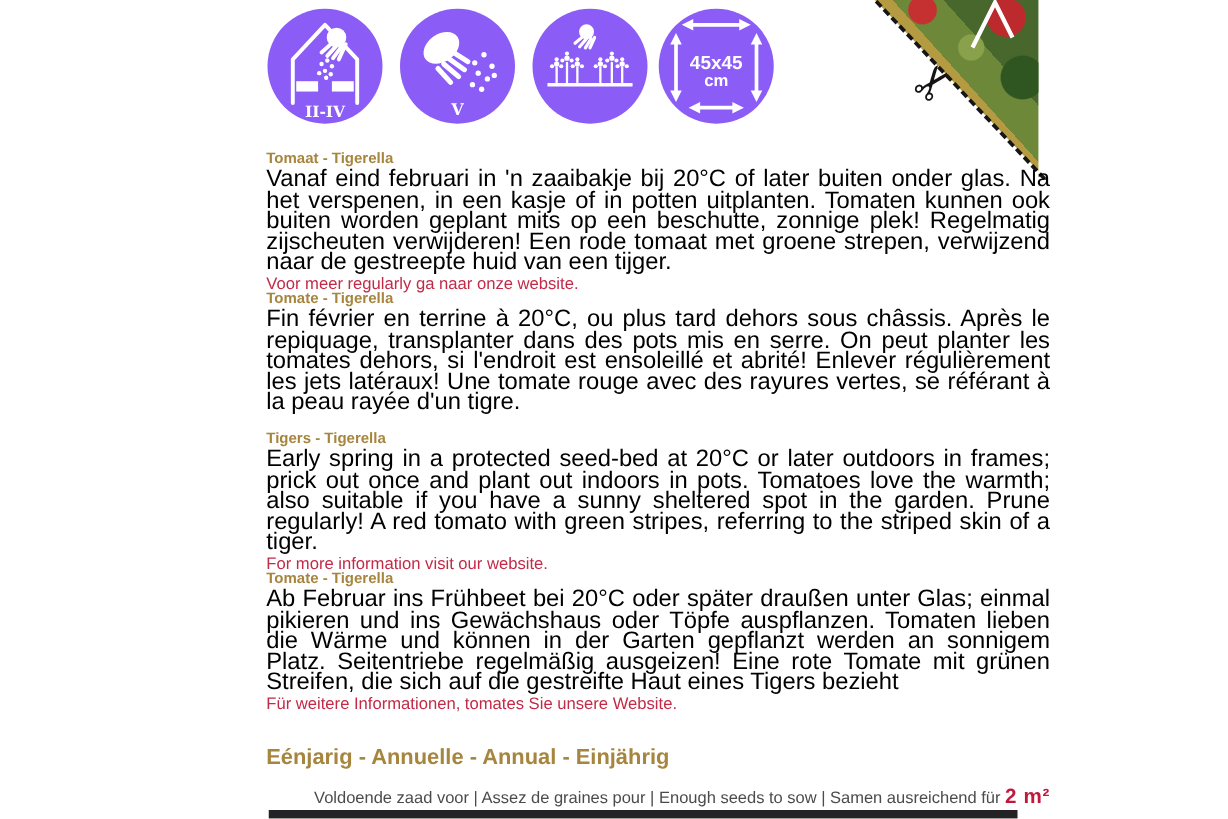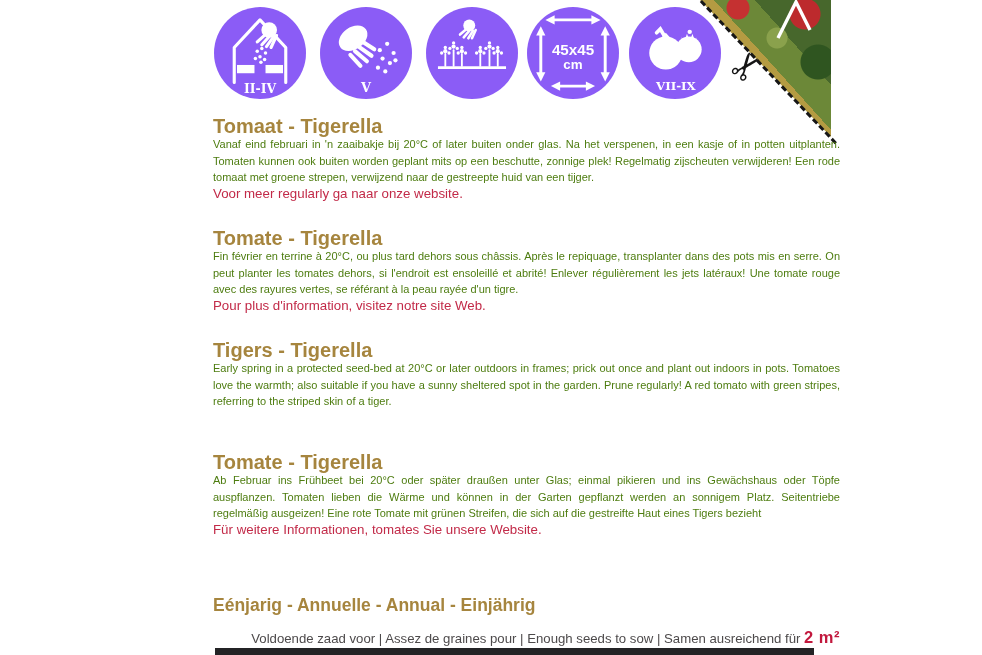--- a/index.html
+++ b/index.html
@@ -45,25 +45,25 @@
   .scissors {
     position: absolute; left: 731px; top: 48px;
     font-size: 37px; color: #141414; line-height: 1;
     transform: rotate(-52deg);
   }
 
   
   .section { position: absolute; left: 213px; width: 627px; }
   .s-nl { top: 118px; } .s-fr { top: 230px; } .s-en { top: 342px; } .s-de { top: 454px; }
   .section h3 {
-    font-size: 20px; line-height: 16px; font-weight: bold;
+    font-size: 12px; line-height: 16px; font-weight: bold;
     color: #a6853e; margin-bottom: 2px;
   }
   .section .body {
-    font-size: 11px; line-height: 16.6px; color: #4d7c0f;
+    font-size: 19px; line-height: 16.6px; color: #000000;
     text-align: justify;
   }
   .section .weblink { font-size: 13.3px; line-height: 16.6px; color: #c22a48; }
 
   
   .annual {
     position: absolute; left: 213px; top: 595px;
     font-size: 17.5px; font-weight: bold; color: #a6853e; text-align: right;
   }
   .seeds-line {
@@ -194,54 +194,43 @@
         <polygon points="15,21 10,31 20,31"></polygon>
           <polygon points="15,81 10,71 20,71"></polygon>
         <polygon points="85,21 80,31 90,31"></polygon>
           <polygon points="85,81 80,71 90,71"></polygon>
       </g>
       <text class="iconsans" x="50" y="52" font-size="16.5" text-anchor="middle">45x45</text>
       <text class="iconsans" x="50" y="67" font-size="14.5" text-anchor="middle">cm</text>
     </svg>
   </div>
 
-  <div class="badge b5">
-    <svg viewBox="0 0 100 100">
-      <circle cx="40" cy="50" r="18" fill="#fff"></circle>
-      <path d="M40,34 L34,24 L30,28" fill="none" stroke="#fff" stroke-width="4" stroke-linecap="round"></path>
-      <polygon points="40,28 33,36 47,36" fill="#fff"></polygon>
-      <circle cx="65" cy="46" r="14" fill="#fff"></circle>
-      <polygon points="57,32 60,38 63,29 66,37 69,29 72,38 74,32 70,42 60,42" fill="#fff"></polygon>
-      <circle cx="66" cy="27" r="2.4" fill="#fff"></circle>
-      <text class="roman" x="51" y="90" font-size="12.8" text-anchor="middle">VII-IX</text>
-    </svg>
-  </div>
 
   <div class="photo-corner"></div>
   <svg class="photo-deco" viewBox="0 0 62 44">
     <polyline points="8,38 26,2 40,30" fill="none" stroke="#fff" stroke-width="3.4"></polyline>
   </svg>
   <div class="cut-line"></div>
   <div class="scissors">✂</div>
 
   <div class="section s-nl">
     <h3>Tomaat - Tigerella</h3>
     <div class="body">Vanaf eind februari in 'n zaaibakje bij 20°C of later buiten onder glas. Na het verspenen, in een kasje of in potten uitplanten. Tomaten kunnen ook buiten worden geplant mits op een beschutte, zonnige plek! Regelmatig zijscheuten verwijderen! Een rode tomaat met groene strepen, verwijzend naar de gestreepte huid van een tijger.</div>
     <div class="weblink">Voor meer regularly ga naar onze website.</div>
   </div>
 
   <div class="section s-fr">
     <h3>Tomate - Tigerella</h3>
     <div class="body">Fin février en terrine à 20°C, ou plus tard dehors sous châssis. Après le repiquage, transplanter dans des pots mis en serre. On peut planter les tomates dehors, si l'endroit est ensoleillé et abrité! Enlever régulièrement les jets latéraux! Une tomate rouge avec des rayures vertes, se référant à la peau rayée d'un tigre.</div>
-    <div class="weblink">Pour plus d'information, visitez notre site Web.</div>
   </div>
 
   <div class="section s-en">
     <h3>Tigers - Tigerella</h3>
     <div class="body">Early spring in a protected seed-bed at 20°C or later outdoors in frames; prick out once and plant out indoors in pots. Tomatoes love the warmth; also suitable if you have a sunny sheltered spot in the garden. Prune regularly! A red tomato with green stripes, referring to the striped skin of a tiger.</div>
+    <div class="weblink">For more information visit our website.</div>
   </div>
 
   <div class="section s-de">
     <h3>Tomate - Tigerella</h3>
     <div class="body">Ab Februar ins Frühbeet bei 20°C oder später draußen unter Glas; einmal pikieren und ins Gewächshaus oder Töpfe auspflanzen. Tomaten lieben die Wärme und können in der Garten gepflanzt werden an sonnigem Platz. Seitentriebe regelmäßig ausgeizen! Eine rote Tomate mit grünen Streifen, die sich auf die gestreifte Haut eines Tigers bezieht</div>
     <div class="weblink">Für weitere Informationen, tomates Sie unsere Website.</div>
   </div>
 
   <div class="annual">Eénjarig - Annuelle - Annual - Einjährig</div>
   <div class="seeds-line">

